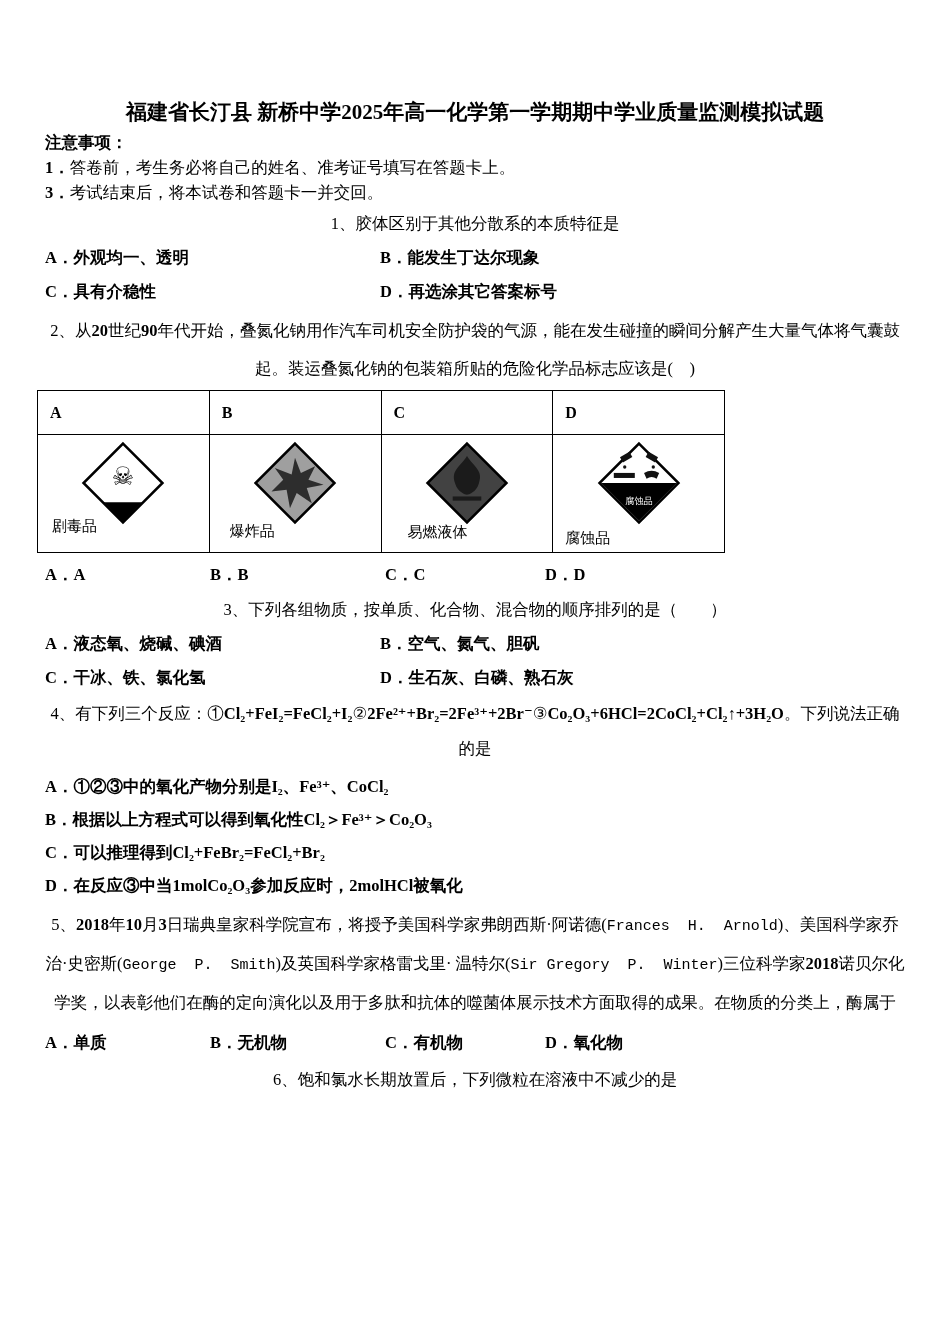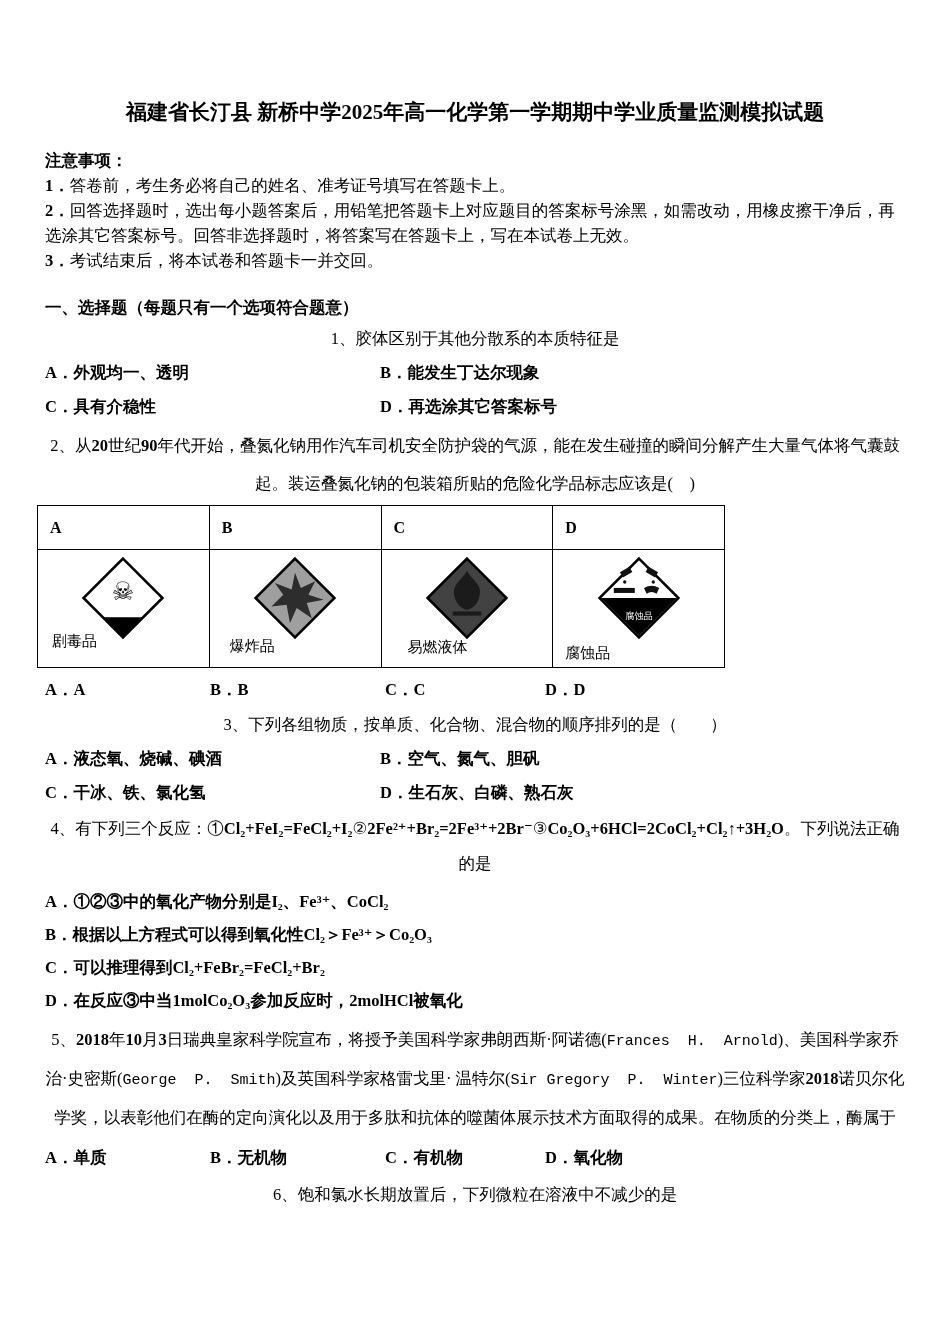--- a/index.html
+++ b/index.html
@@ -5,21 +5,21 @@
   * { box-sizing: border-box; margin: 0; padding: 0; }
   html, body { background: #ffffff; }
   body {
     width: 950px; height: 1344px;
     color: #000;
     font-family: "Liberation Serif", "DejaVu Serif", serif;
     overflow: hidden;
   }
   .page { padding: 98px 45px 0 45px; font-size: 16.5px; }
 
-  .title { font-size: 21px; font-weight: 700; text-align: center; margin-bottom: 22px; line-height: 28px; }
+  .title { font-size: 21px; font-weight: 700; text-align: center; margin-bottom: 4px; line-height: 28px; }
 
   .notes-heading { font-weight: 700; line-height: 25px; }
   .note { line-height: 25px; }
 
   .section-heading { font-weight: 700; margin-top: 22px; line-height: 25px; }
 
   .question { margin-top: 6px; }
   .q2 { margin-top: 8px; }
   .q3 { margin-top: 10px; }
   .q4 { }
@@ -58,25 +58,23 @@
 </head>
 <body>
 
 <div class="page">
 
   <div class="title">福建省长汀县 新桥中学2025年高一化学第一学期期中学业质量监测模拟试题</div>
 
   <div>
     <div class="notes-heading">注意事项：</div>
     <div class="note"><b>1．</b>答卷前，考生务必将自己的姓名、准考证号填写在答题卡上。</div>
-    <div class="note"><b>2．</b>回答选择题时，选出每小题答案后，用铅笔把答题卡上对应题目的答案标号涂黑，如需改动，用橡皮擦干净后，再选涂其它答案标号。回答非选择题时，将答案写在答题卡上，写在本试卷上无效。</div>
     <div class="note"><b>3．</b>考试结束后，将本试卷和答题卡一并交回。</div>
   </div>
 
-  <div class="section-heading">一、选择题（每题只有一个选项符合题意）</div>
 
   <div class="question q1">
     <div class="stem"><span class="qnum">1、</span><span>胶体区别于其他分散系的本质特征是</span></div>
     <div class="opt-row">
       <span class="opt c1">A．外观均一、透明</span>
       <span class="opt">B．能发生丁达尔现象</span>
     </div>
     <div class="opt-row">
       <span class="opt c1">C．具有介稳性</span>
       <span class="opt">D．再选涂其它答案标号</span>

